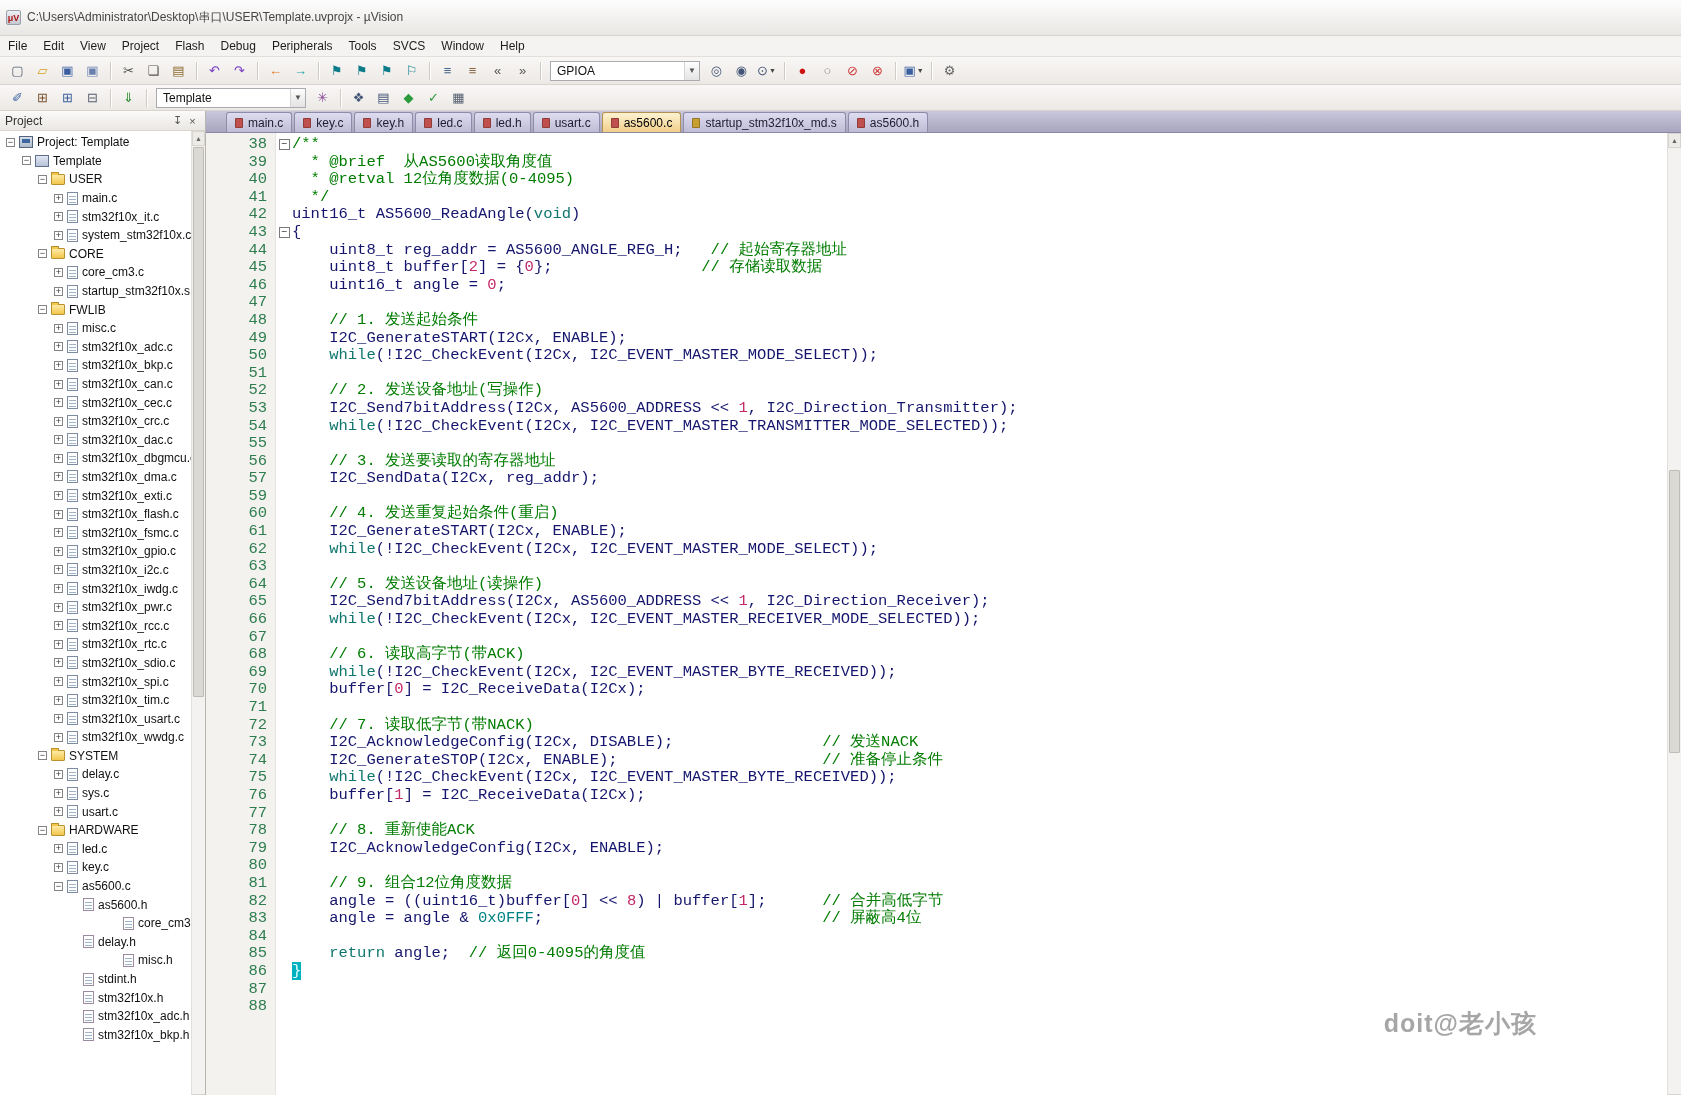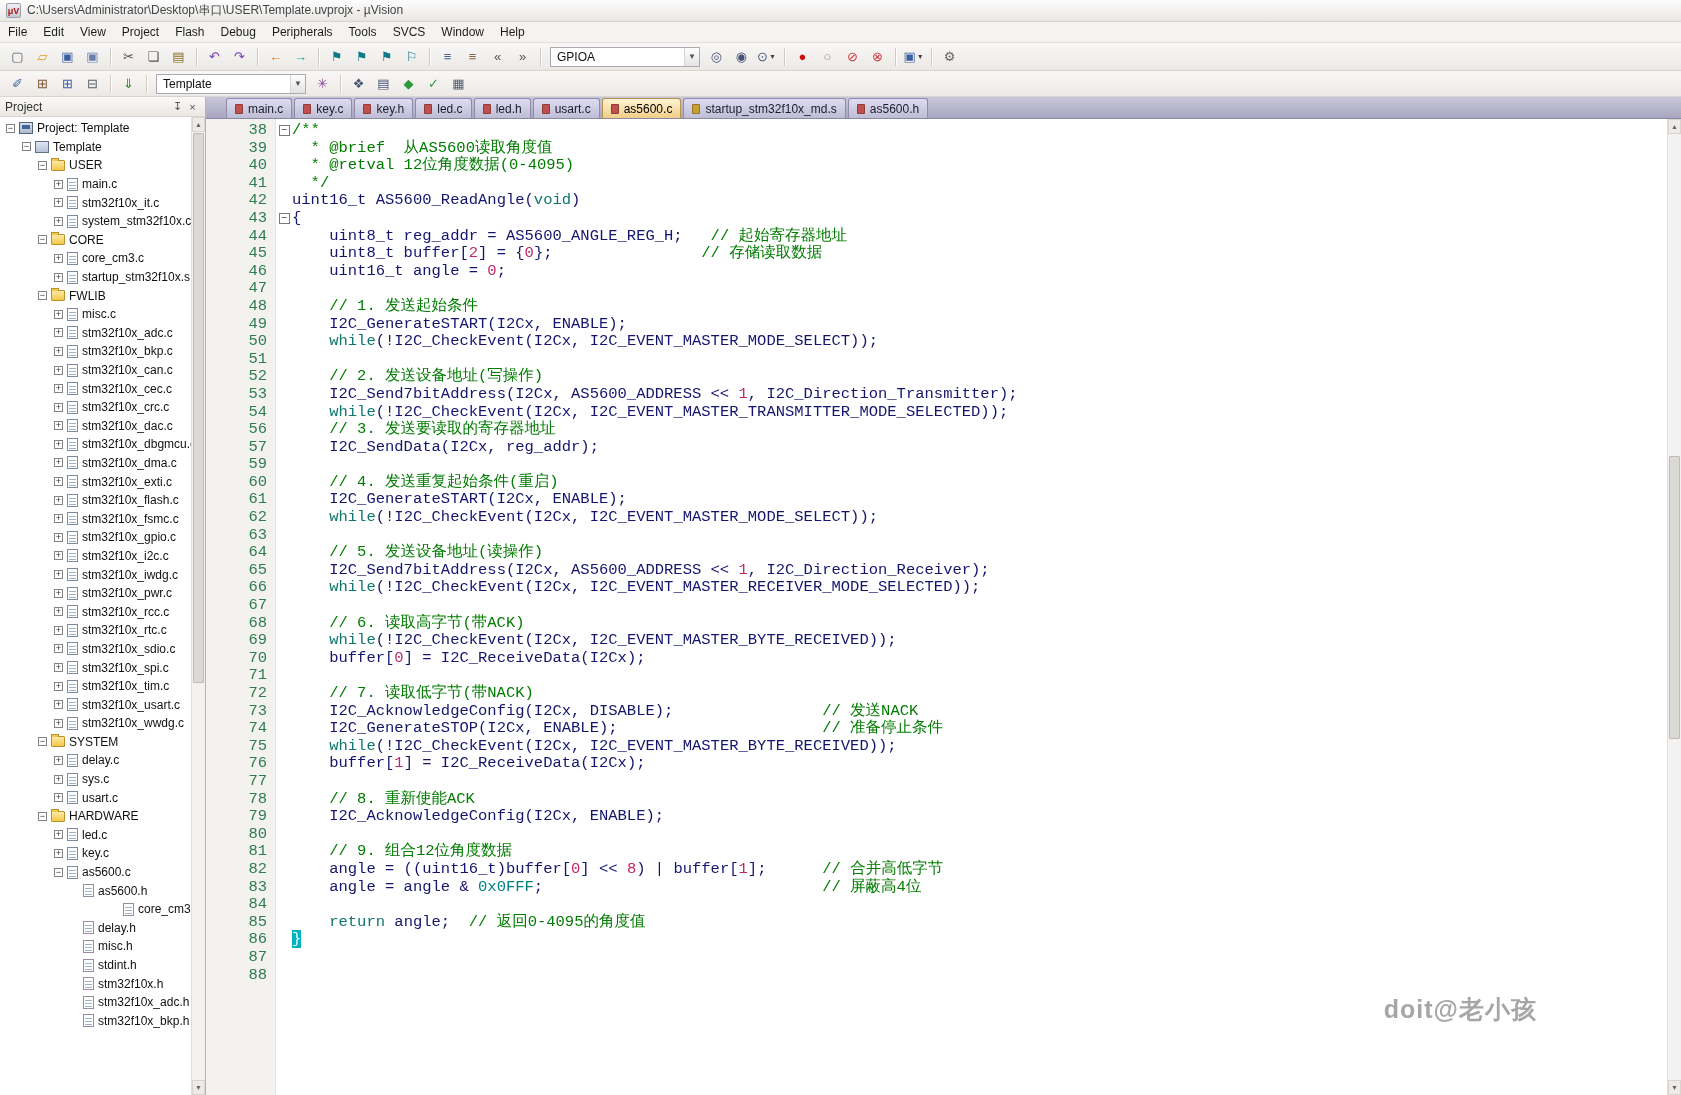--- a/index.html
+++ b/index.html
@@ -1,19 +1,19 @@
 <!DOCTYPE html>
 <html><head>
 <meta charset="utf-8">
 <style>
   *{box-sizing:border-box;margin:0;padding:0}
   html,body{width:1681px;height:1095px;overflow:hidden}
   body{font-family:"Liberation Sans",sans-serif;background:#fff;color:#222}
   
-  #titlebar{height:22px;background:linear-gradient(#fdfdfd,#e9e7e4);border-bottom:1px solid #d7d4cf;display:flex;align-items:center;padding:0 6px;font-size:12px;color:#454545}
+  #titlebar{height:36px;background:linear-gradient(#fdfdfd,#e9e7e4);border-bottom:1px solid #d7d4cf;display:flex;align-items:center;padding:0 6px;font-size:12px;color:#454545}
   #uvlogo{width:15px;height:15px;margin-right:6px;background:linear-gradient(#eef0f4,#c3c8d2);border:1px solid #9aa0ac;border-radius:2px;display:inline-flex;align-items:center;justify-content:center;font-size:9px;font-weight:bold;color:#b01010}
   #menubar{height:21px;background:#f5f3f1;border-bottom:1px solid #e2dfda;display:flex;align-items:stretch;font-size:12px;color:#1d1d1d;}
   .menu-item{display:flex;align-items:center;padding:0 8px;cursor:default}
   
   .toolbar{display:flex;align-items:center;background:linear-gradient(#f9f7f6,#ece9e5);border-bottom:1px solid #d8d5d0;padding:0 6px;gap:2px}
   #tb1{height:28px}
   #tb2{height:26px}
   .tbi{width:23px;height:20px;display:inline-flex;align-items:center;justify-content:center;font-size:13px;border:1px solid transparent;border-radius:2px;cursor:default}
   .tbi .dd{font-size:7px;margin-left:1px;color:#444}
   .tsep{width:1px;align-self:center;height:18px;background:#cfccc6;box-shadow:1px 0 0 #ffffff;margin:0 4px}
@@ -379,21 +379,21 @@
           <div class="trow" style="padding-left:110px">
             <span class="exp-sp"></span>
             <span class="ico header"></span>
             <span class="tlabel">core_cm3.h</span>
           </div>
           <div class="trow" style="padding-left:70px">
             <span class="exp-sp"></span>
             <span class="ico header"></span>
             <span class="tlabel">delay.h</span>
           </div>
-          <div class="trow" style="padding-left:70px">
+          <div class="trow" style="padding-left:110px">
             <span class="exp-sp"></span>
             <span class="ico header"></span>
             <span class="tlabel">misc.h</span>
           </div>
           <div class="trow" style="padding-left:70px">
             <span class="exp-sp"></span>
             <span class="ico header"></span>
             <span class="tlabel">stdint.h</span>
           </div>
           <div class="trow" style="padding-left:70px">
@@ -475,20 +475,21 @@
             <div class="cl"><span class="ln">45</span><span class="fold"></span><span class="ct"><span class="sp">    uint8_t buffer[</span><span class="sn">2</span><span class="sp">] = {</span><span class="sn">0</span><span class="sp">};                </span><span class="sc">// 存储读取数据</span></span></div>
             <div class="cl"><span class="ln">46</span><span class="fold"></span><span class="ct"><span class="sp">    uint16_t angle = </span><span class="sn">0</span><span class="sp">;</span></span></div>
             <div class="cl"><span class="ln">47</span><span class="fold"></span><span class="ct"></span></div>
             <div class="cl"><span class="ln">48</span><span class="fold"></span><span class="ct"><span class="sc">    // 1. 发送起始条件</span></span></div>
             <div class="cl"><span class="ln">49</span><span class="fold"></span><span class="ct"><span class="sp">    I2C_GenerateSTART(I2Cx, ENABLE);</span></span></div>
             <div class="cl"><span class="ln">50</span><span class="fold"></span><span class="ct"><span class="sp">    </span><span class="sk">while</span><span class="sp">(!I2C_CheckEvent(I2Cx, I2C_EVENT_MASTER_MODE_SELECT));</span></span></div>
             <div class="cl"><span class="ln">51</span><span class="fold"></span><span class="ct"></span></div>
             <div class="cl"><span class="ln">52</span><span class="fold"></span><span class="ct"><span class="sc">    // 2. 发送设备地址(写操作)</span></span></div>
             <div class="cl"><span class="ln">53</span><span class="fold"></span><span class="ct"><span class="sp">    I2C_Send7bitAddress(I2Cx, AS5600_ADDRESS &lt;&lt; </span><span class="sn">1</span><span class="sp">, I2C_Direction_Transmitter);</span></span></div>
             <div class="cl"><span class="ln">54</span><span class="fold"></span><span class="ct"><span class="sp">    </span><span class="sk">while</span><span class="sp">(!I2C_CheckEvent(I2Cx, I2C_EVENT_MASTER_TRANSMITTER_MODE_SELECTED));</span></span></div>
+            <div class="cl"><span class="ln">55</span><span class="fold"></span><span class="ct"></span></div>
             <div class="cl"><span class="ln">56</span><span class="fold"></span><span class="ct"><span class="sc">    // 3. 发送要读取的寄存器地址</span></span></div>
             <div class="cl"><span class="ln">57</span><span class="fold"></span><span class="ct"><span class="sp">    I2C_SendData(I2Cx, reg_addr);</span></span></div>
             <div class="cl"><span class="ln">59</span><span class="fold"></span><span class="ct"></span></div>
             <div class="cl"><span class="ln">60</span><span class="fold"></span><span class="ct"><span class="sc">    // 4. 发送重复起始条件(重启)</span></span></div>
             <div class="cl"><span class="ln">61</span><span class="fold"></span><span class="ct"><span class="sp">    I2C_GenerateSTART(I2Cx, ENABLE);</span></span></div>
             <div class="cl"><span class="ln">62</span><span class="fold"></span><span class="ct"><span class="sp">    </span><span class="sk">while</span><span class="sp">(!I2C_CheckEvent(I2Cx, I2C_EVENT_MASTER_MODE_SELECT));</span></span></div>
             <div class="cl"><span class="ln">63</span><span class="fold"></span><span class="ct"></span></div>
             <div class="cl"><span class="ln">64</span><span class="fold"></span><span class="ct"><span class="sc">    // 5. 发送设备地址(读操作)</span></span></div>
             <div class="cl"><span class="ln">65</span><span class="fold"></span><span class="ct"><span class="sp">    I2C_Send7bitAddress(I2Cx, AS5600_ADDRESS &lt;&lt; </span><span class="sn">1</span><span class="sp">, I2C_Direction_Receiver);</span></span></div>
             <div class="cl"><span class="ln">66</span><span class="fold"></span><span class="ct"><span class="sp">    </span><span class="sk">while</span><span class="sp">(!I2C_CheckEvent(I2Cx, I2C_EVENT_MASTER_RECEIVER_MODE_SELECTED));</span></span></div>

